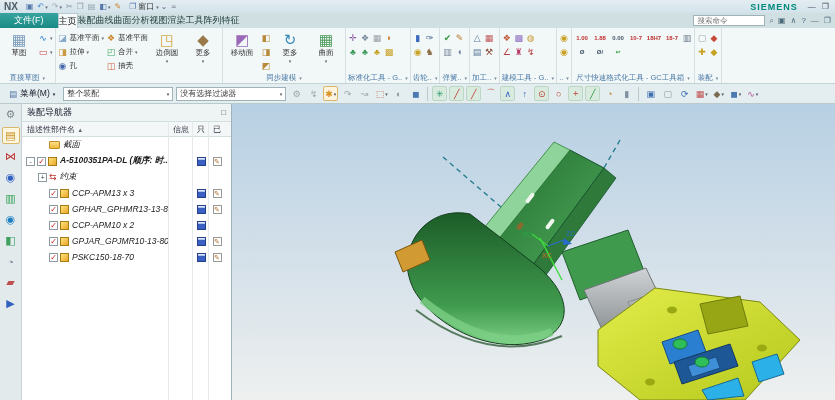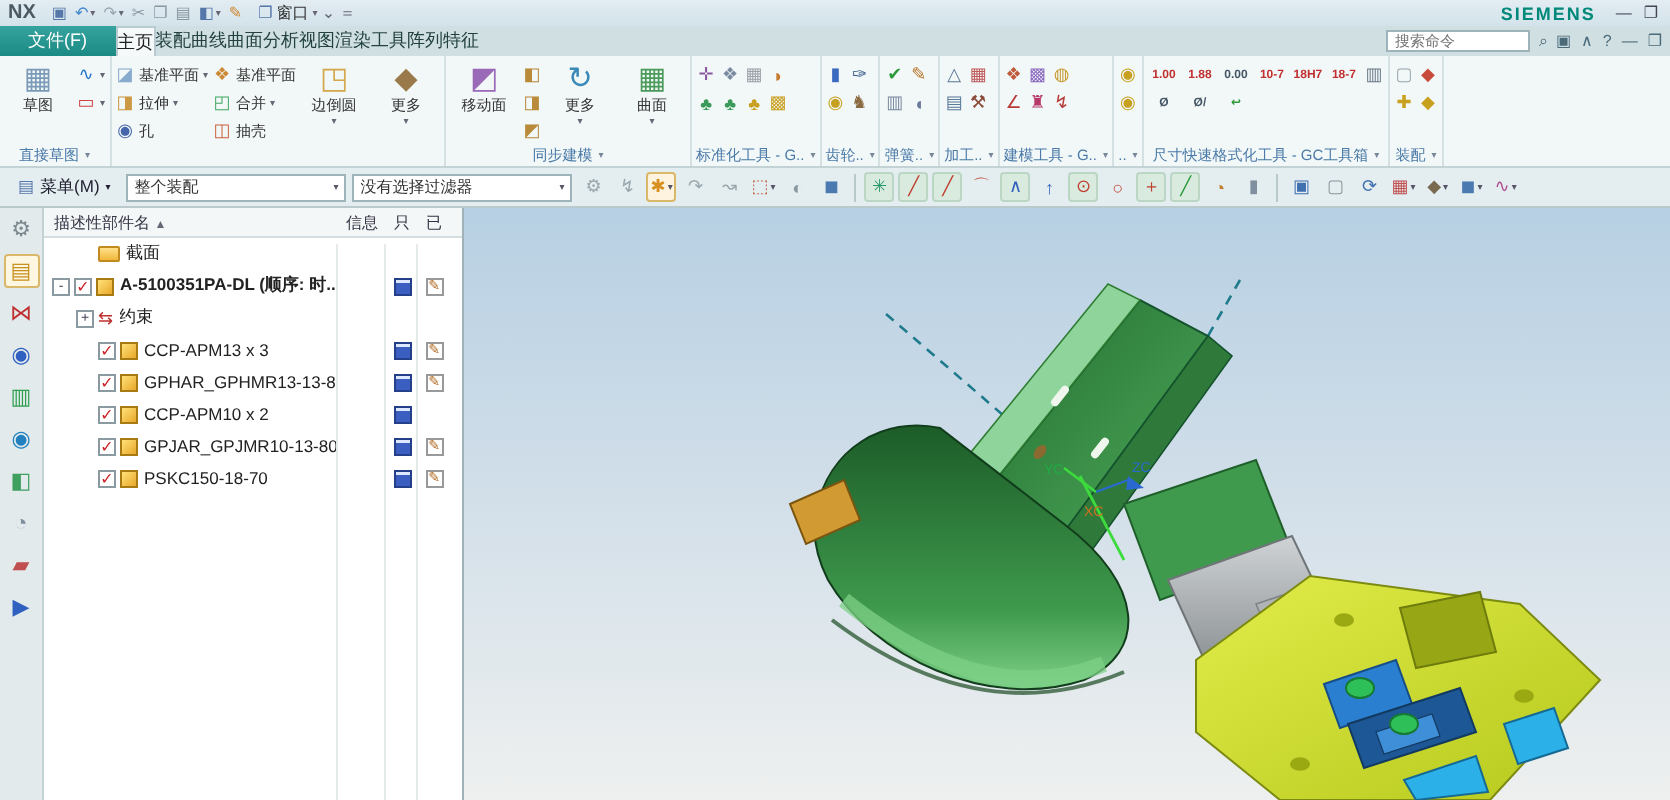--- a/index.html
+++ b/index.html
@@ -75,21 +75,21 @@
   .rb-btn.active { background:#fdf6e0; border:1px solid #d9b86a; }
 
   #navigator { width:210px; background:#fff; border-right:1px solid #9fb2b8;
     display:flex; flex-direction:column; position:relative; font-size:9px; }
   #nav-title { height:18px; background:#eef3f4; border-bottom:1px solid #d4dee0;
     display:flex; align-items:center; padding:0 5px; color:#223; }
   #nav-title .pin { margin-left:auto; font-size:8px; color:#556; }
   #nav-cols { height:15px; background:#f4f7f7; border-bottom:1px solid #d4dee0;
     display:flex; align-items:center; font-size:8px; color:#334; }
   .colsep { position:absolute; top:18px; bottom:0; width:1px; background:#e4e9ea; }
-  #nav-rows { flex:1; overflow:hidden; position:relative; }
+  #nav-rows { flex:1; overflow:hidden; position:relative;font-style:italic; }
   .nav-row { height:16px; display:flex; align-items:center; }
   .nav-row .lbl { font-size:8.5px; color:#222; white-space:nowrap; overflow:hidden; flex:1; }
   .nav-row .lbl.b { font-weight:bold; }
   .exp { width:9px; height:9px; border:1px solid #8a9aa0; background:#fff; font-size:7px;
     line-height:7px; text-align:center; color:#445; margin-right:2px; flex:none; }
   .cb { width:9px; height:9px; border:1px solid #8a9aa0; background:#fff; margin-right:2px;
     font-size:8px; line-height:8px; color:#cc2222; text-align:center; font-weight:bold; flex:none; }
   .ico-folder { width:11px; height:8px; background:linear-gradient(#ffe08a,#f0b83a);
     border:1px solid #c08a20; border-radius:1px; margin-right:3px; flex:none; }
   .ico-part { width:9px; height:9px; background:linear-gradient(135deg,#ffe27a,#e8a82a);
@@ -645,20 +645,24 @@
         </div>
         <div class="rb-btn">
           <span style="color: rgb(192, 80, 80);">▰</span>
         </div>
         <div class="rb-btn">
           <span style="color: rgb(48, 96, 192);">▶</span>
         </div>
       </div>
 
     <div id="navigator">
+      <div id="nav-title">
+        <span>装配导航器</span>
+        <span class="pin">□</span>
+      </div>
       <div id="nav-cols">
         <span style="flex:1;padding-left:5px">
           <span>描述性部件名</span>
           <span style="font-size:6px;color:#667">▲</span>
         </span>
         <span class="cell c-info">信息</span>
         <span class="cell c-only">只</span>
         <span class="cell c-done">已</span>
         <span class="c-pad"></span>
       </div>

